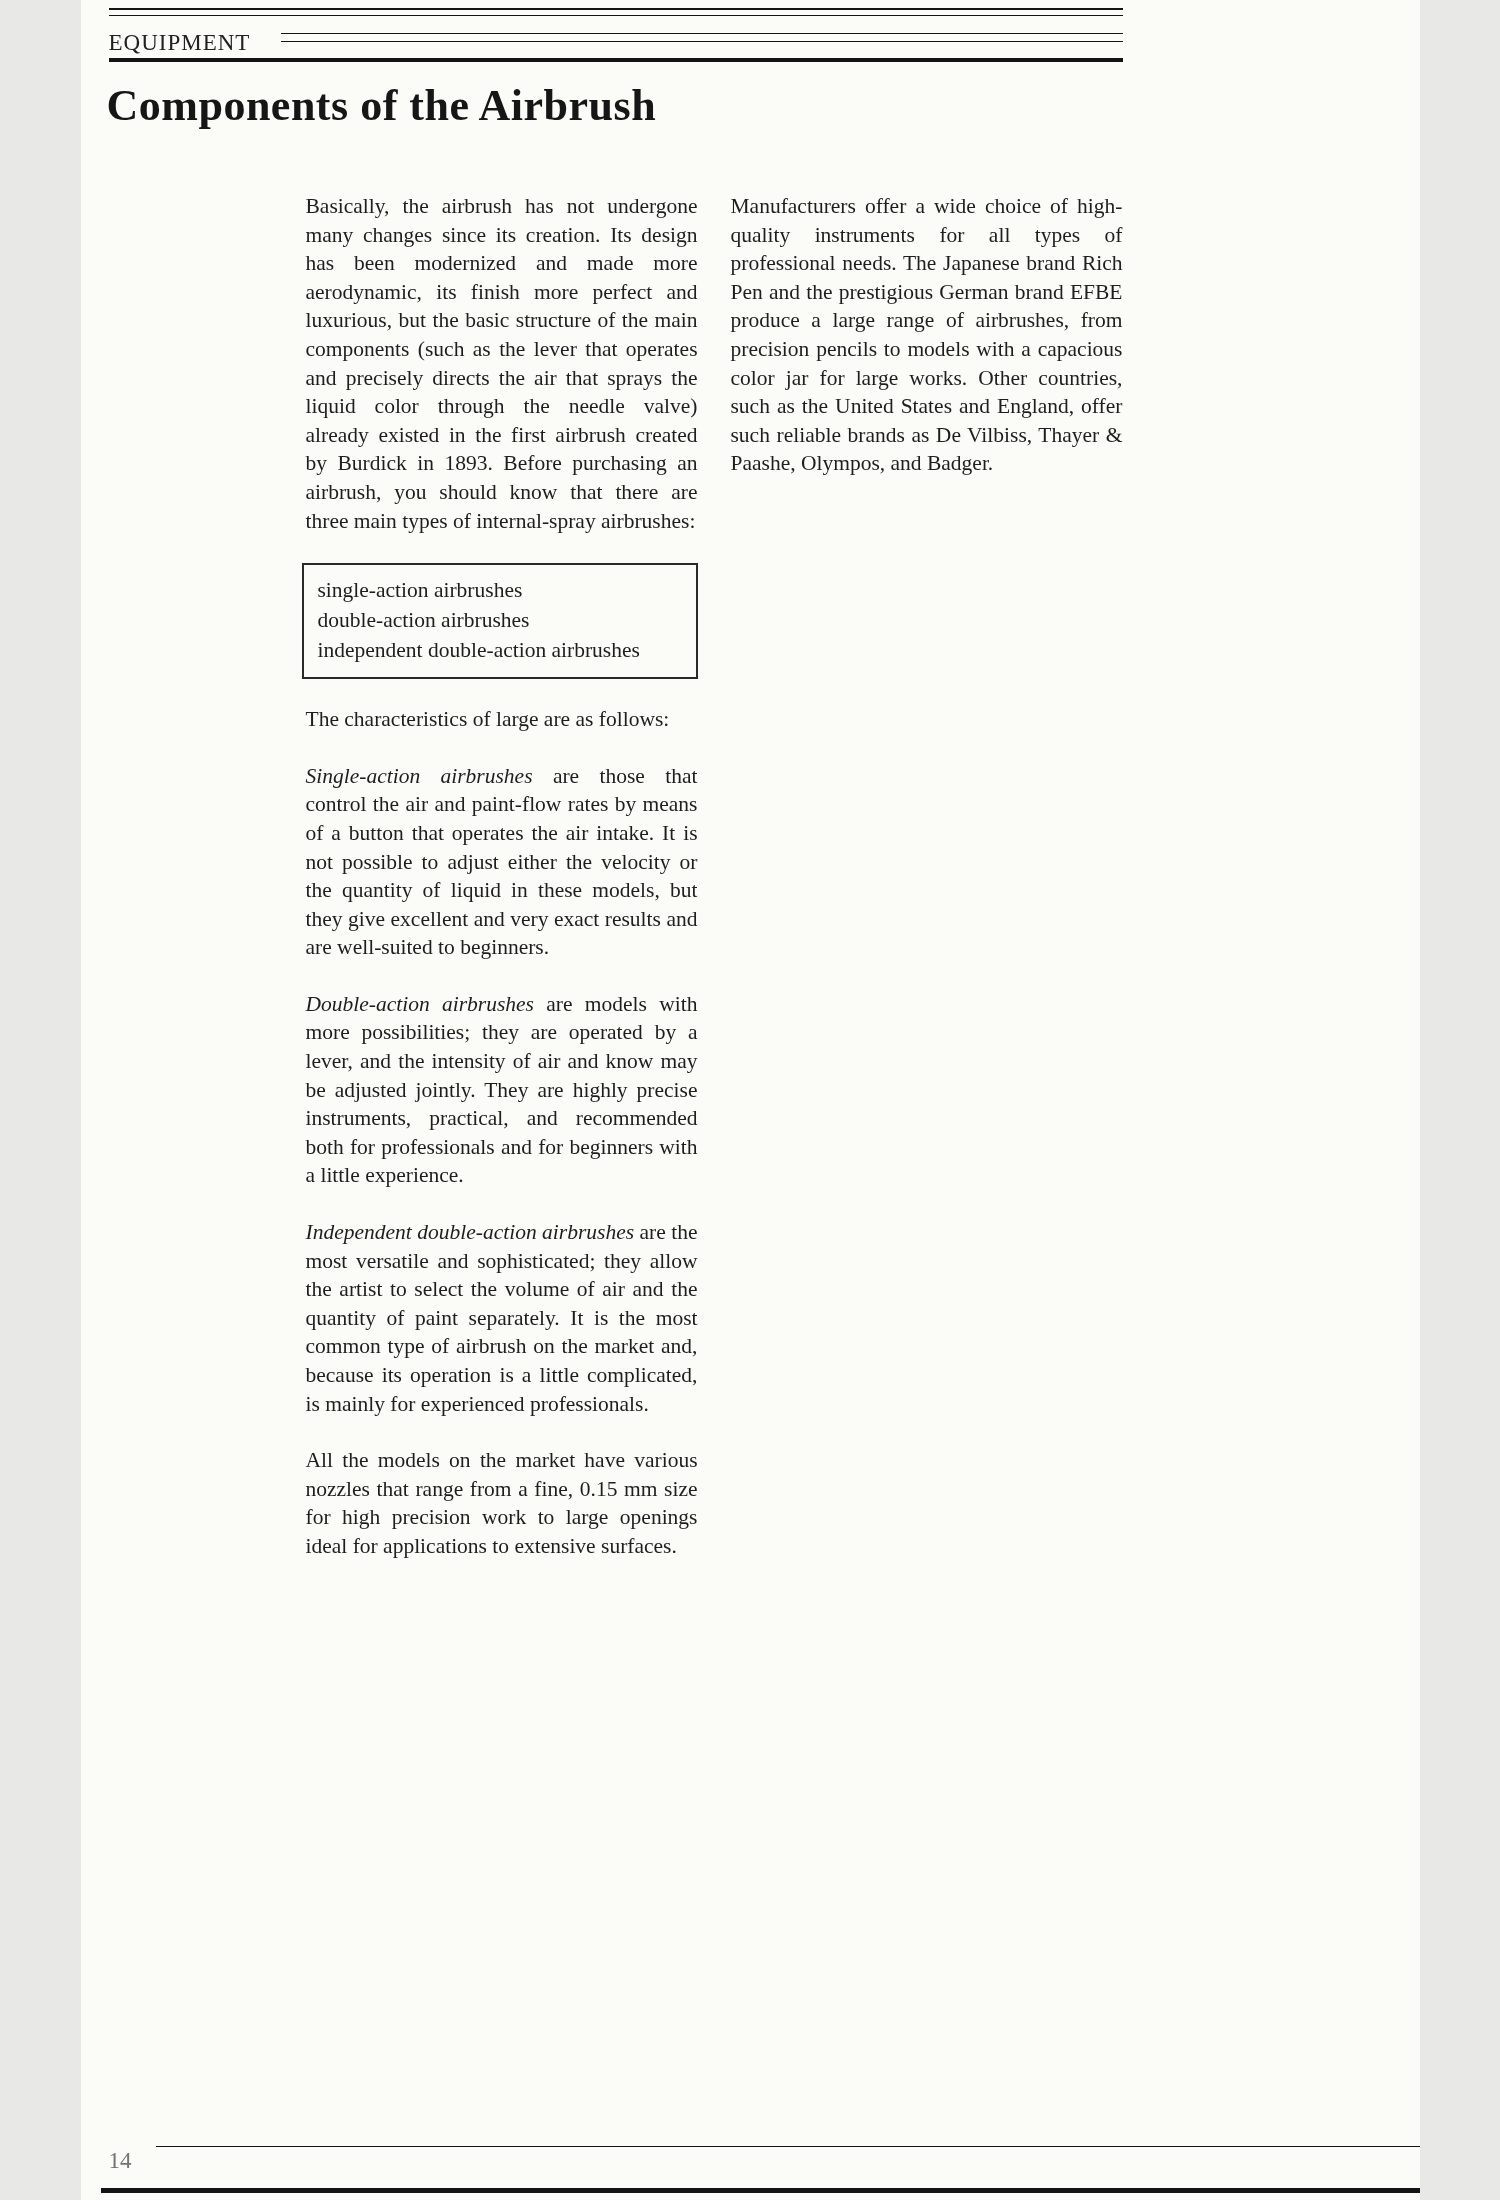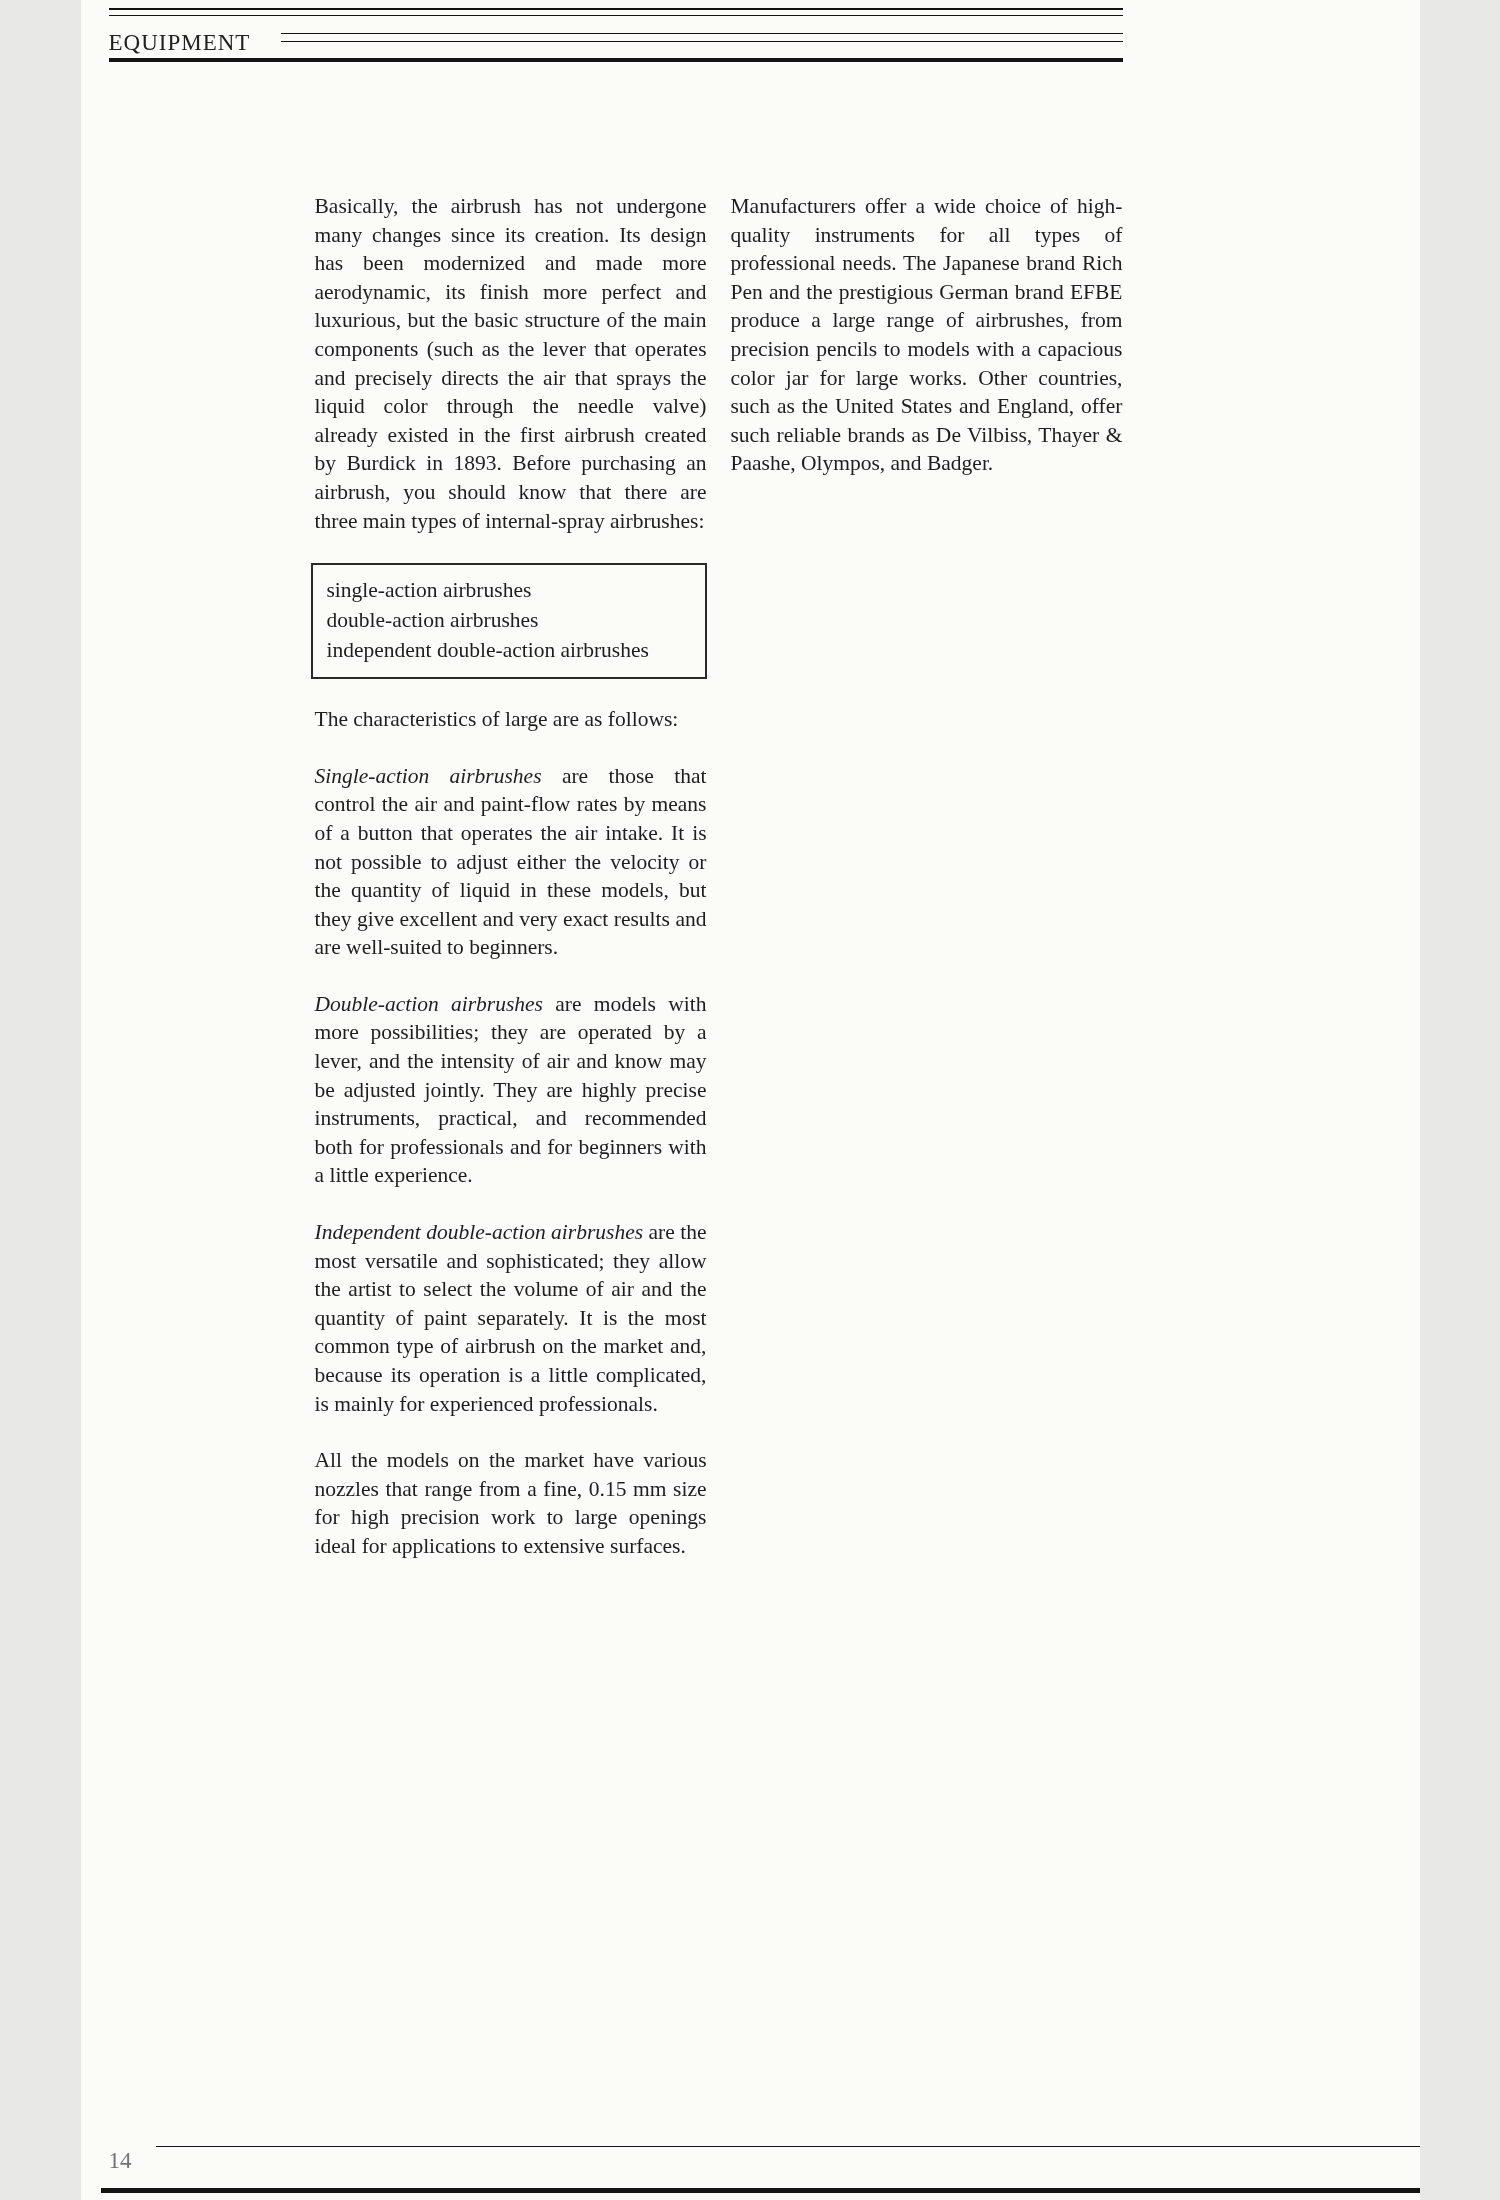--- a/index.html
+++ b/index.html
@@ -40,21 +40,21 @@
   }
   .col {
     position: absolute;
     top: 192px;
     width: 392px;
     font-size: 21.5px;
     line-height: 28.6px;
     text-align: justify;
     color: #1e1e1e;
   }
-  .col-left  { left: 234px; }
+  .col-left  { left: 225px; }
   .col-right { left: 650px; }
   .col p {
     margin: 0 0 28px 0;
   }
   .type-box {
     border: 2px solid #2a2a2a;
     margin: 2px 0 26px -4px;
     padding: 10px 0 12px 14px;
     text-align: left;
     background: #fbfbf8;
@@ -85,20 +85,21 @@
   <div class="rule" style="left:28px; top:8px;  width:1014px; height:2px;"></div>
   <div class="rule" style="left:28px; top:15px; width:1014px; height:1px;"></div>
 
   <div class="equipment-label">EQUIPMENT</div>
 
   <div class="rule" style="left:200px; top:33px; width:842px; height:1px;"></div>
   <div class="rule" style="left:200px; top:41px; width:842px; height:1px;"></div>
 
   <div class="rule" style="left:28px; top:58px; width:1014px; height:4px;"></div>
 
+  <div class="page-title">Components of the Airbrush</div>
 
   <div class="col col-left">
     <p>Basically, the airbrush has not undergone many changes since its creation. Its design has been modernized and made more aerodynamic, its finish more perfect and luxurious, but the basic structure of the main components (such as the lever that operates and precisely directs the air that sprays the liquid color through the needle valve) already existed in the first airbrush created by Burdick in 1893. Before purchasing an airbrush, you should know that there are three main types of internal-spray airbrushes:</p>
 
     <div class="type-box">
       <span class="box-line">single-action airbrushes</span>
       <span class="box-line">double-action airbrushes</span>
       <span class="box-line">independent double-action airbrushes</span>
     </div>
 

